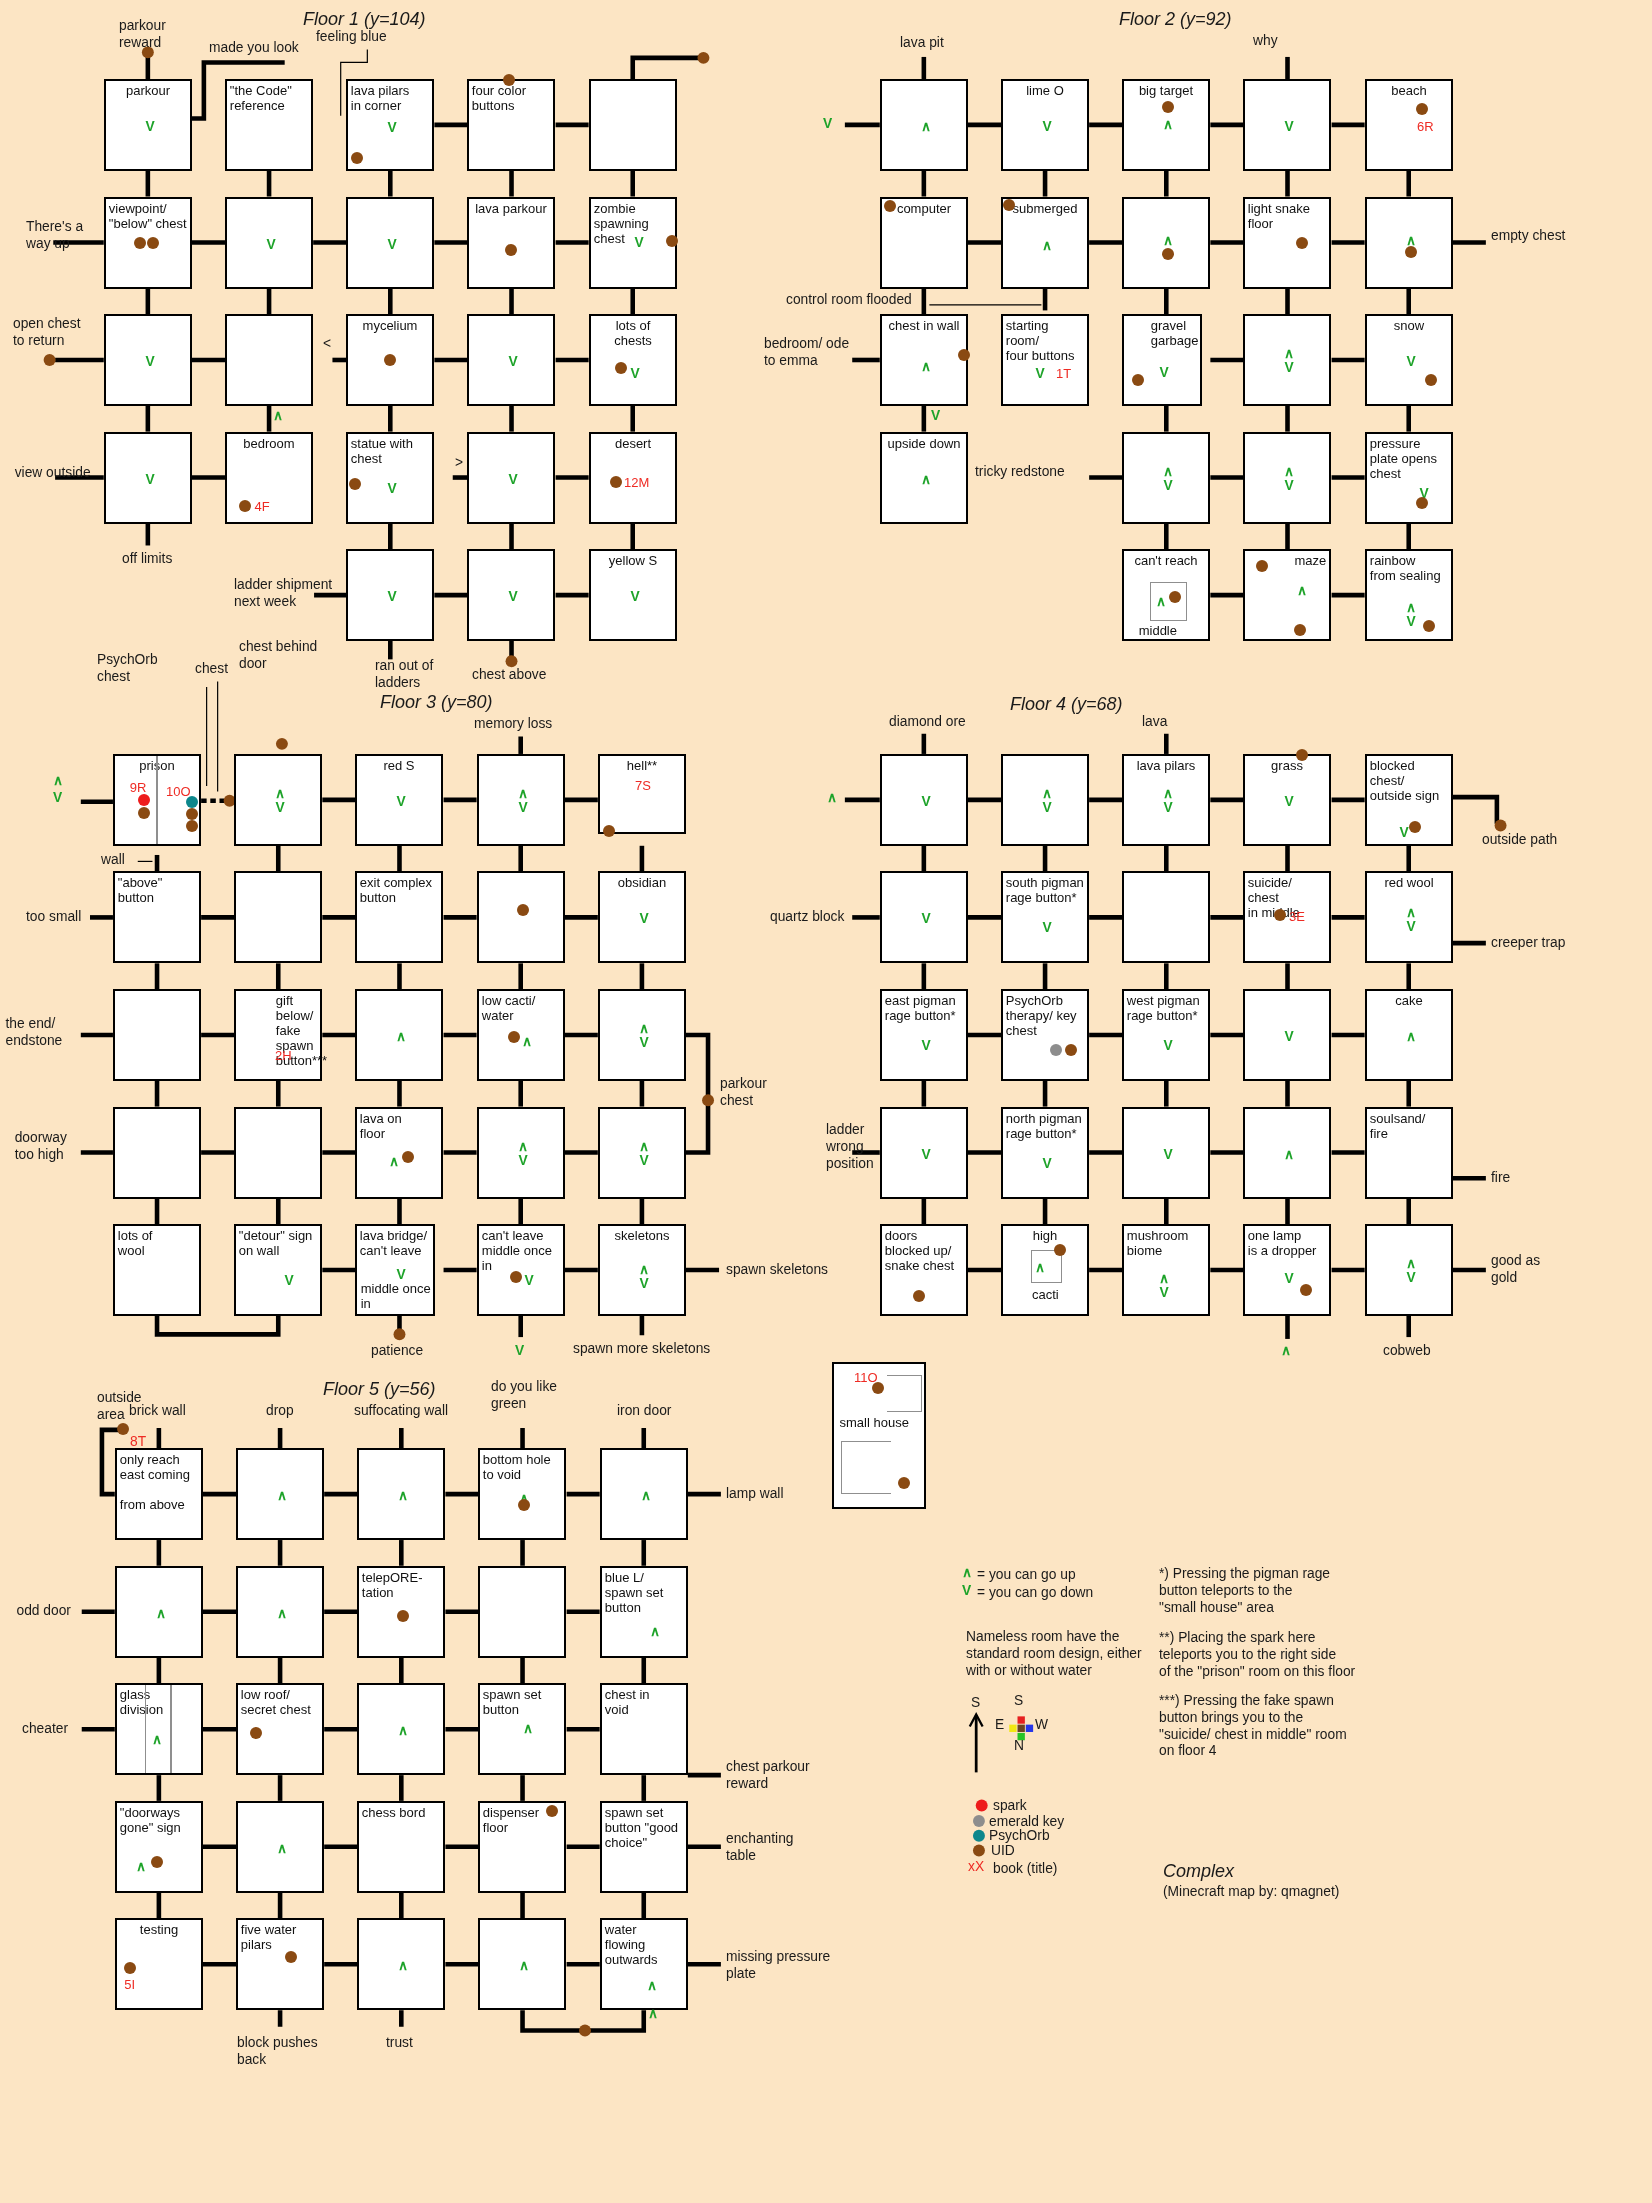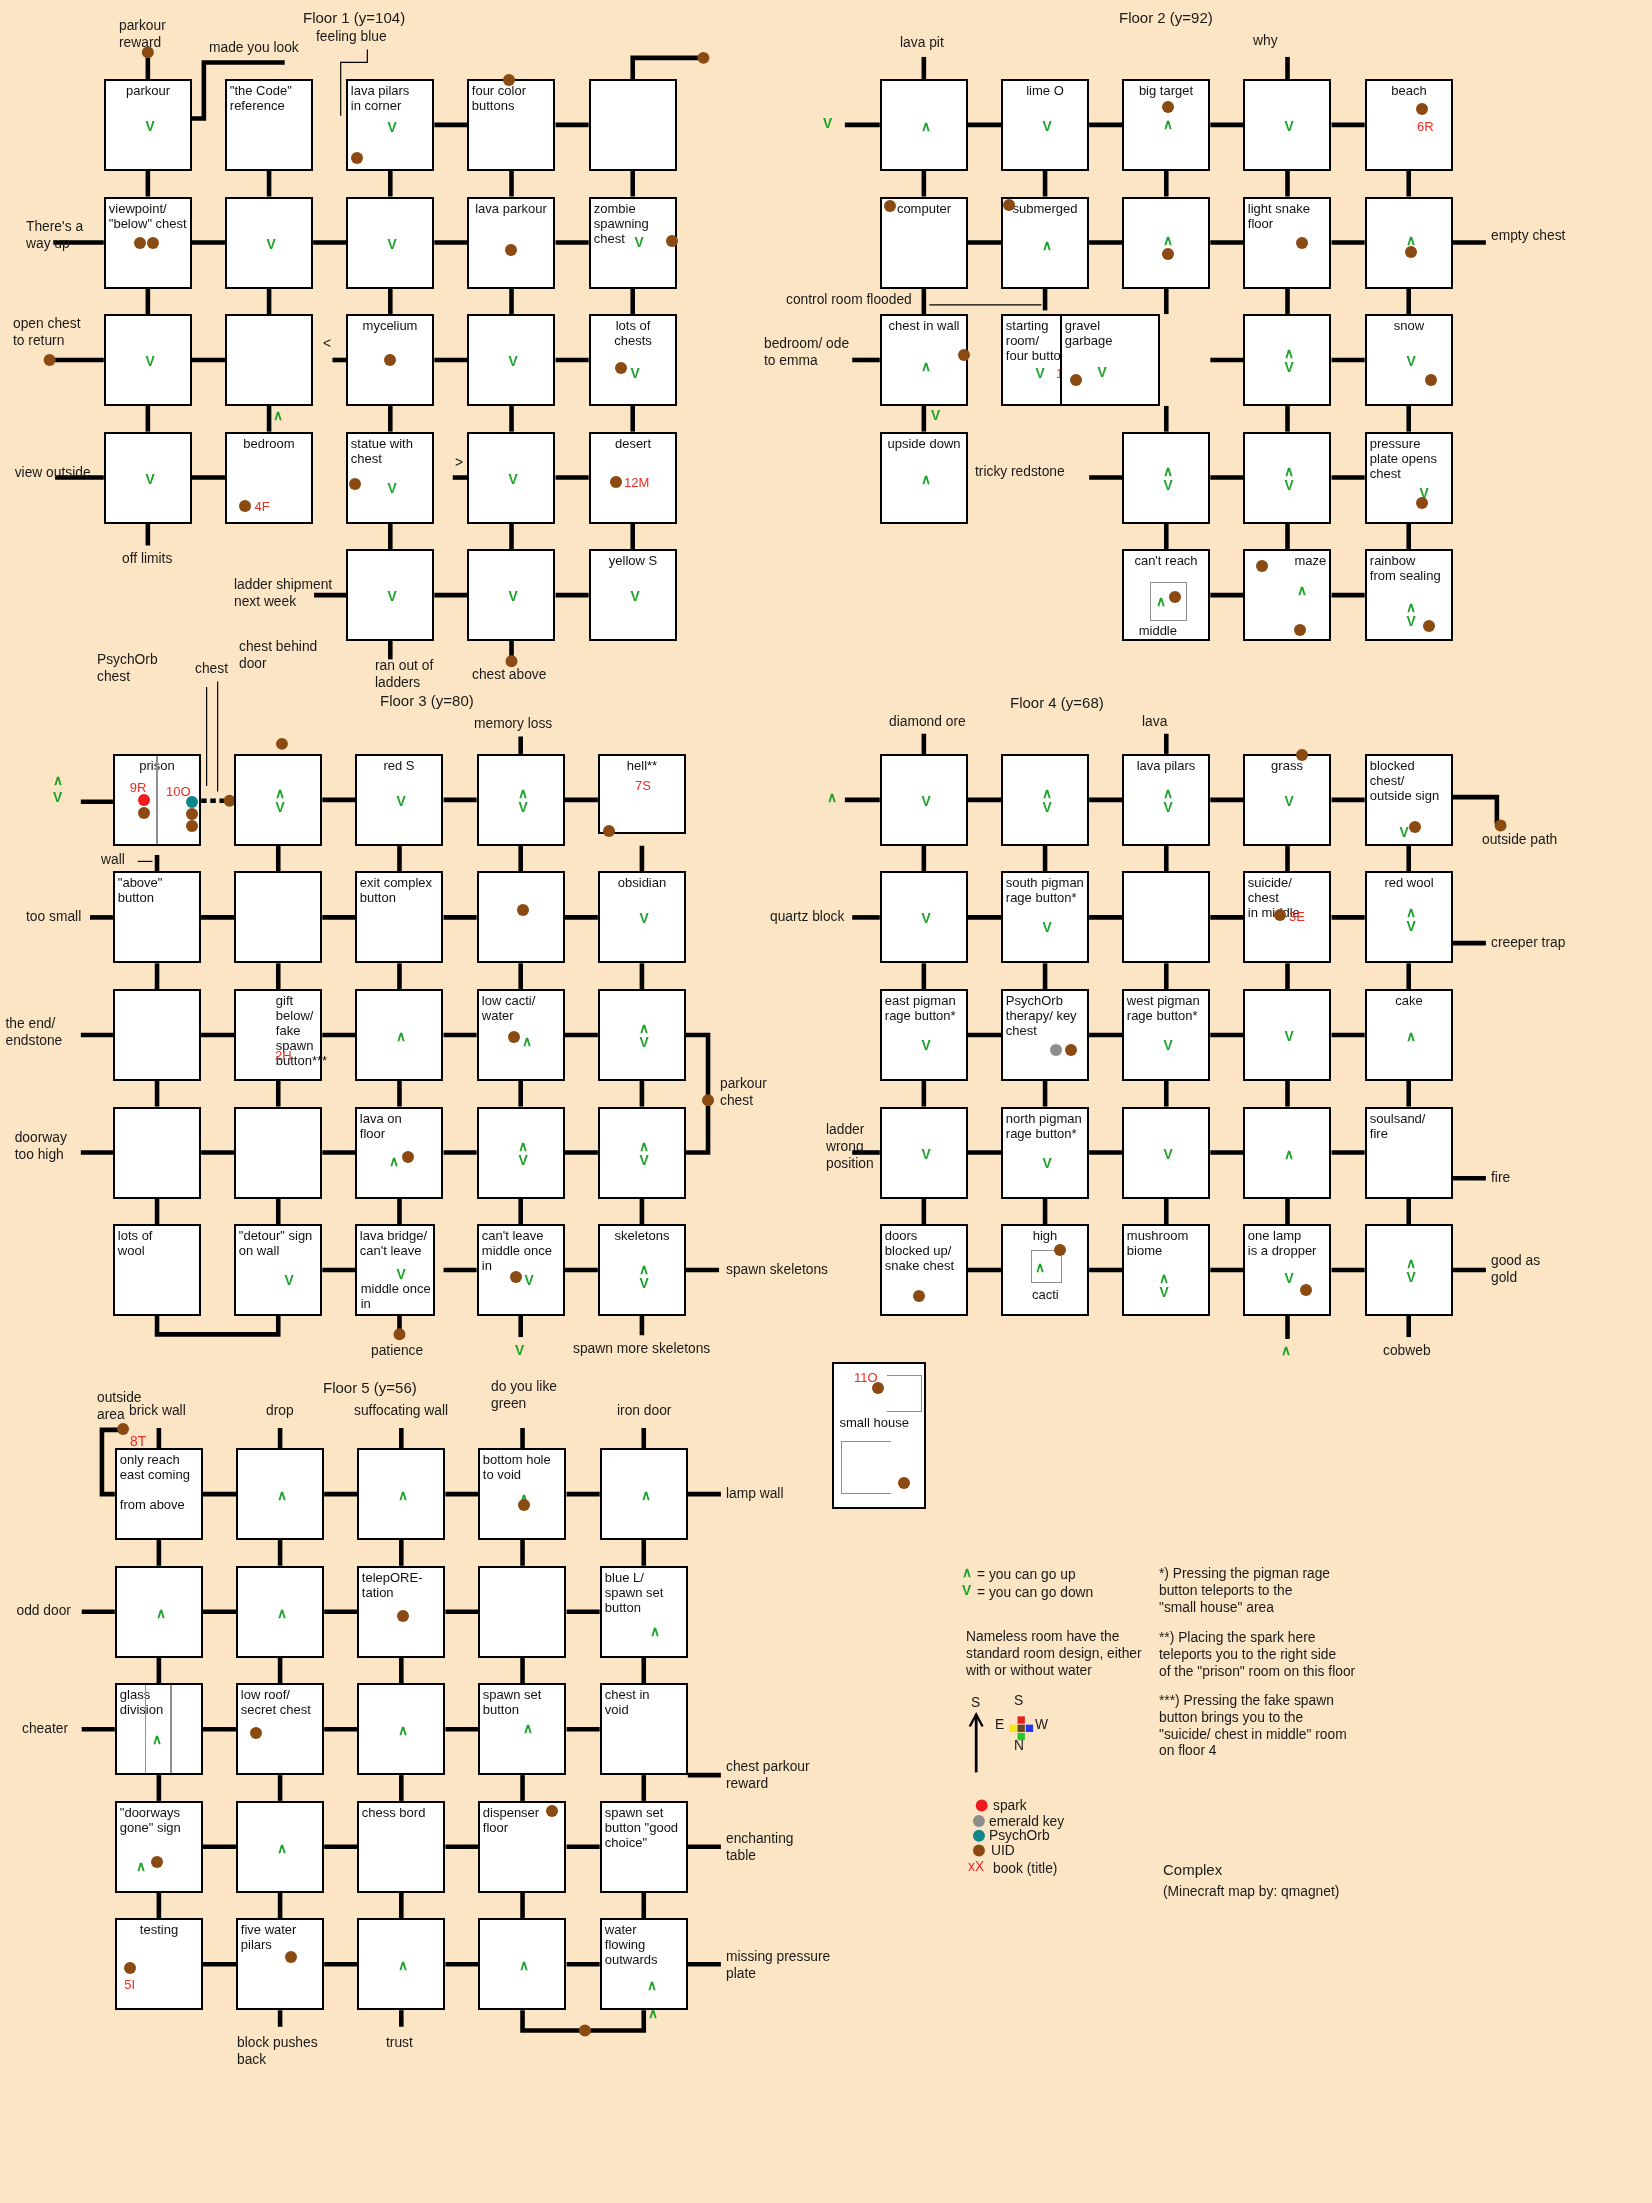--- a/index.html
+++ b/index.html
@@ -11,21 +11,21 @@
   .tc{text-align:center;} .tr{text-align:right;}
   .sym{position:absolute;color:#1ea32a;font-size:13.8px;line-height:1.0;text-align:center;
        transform:translateX(-50%);white-space:pre-line;font-weight:bold;}
   .dot{position:absolute;width:12px;height:12px;border-radius:50%;transform:translate(-50%,-50%);}
   .bk{position:absolute;color:#ee2b24;font-size:13px;white-space:nowrap;}
   .rlabel2{position:absolute;font-size:13px;line-height:1.16;white-space:pre-line;color:#111;}
   .sq{position:absolute;border:1.8px solid #8f8f8f;box-sizing:border-box;}
   .wallv{position:absolute;top:0;bottom:0;width:1.8px;background:#8f8f8f;}
   .hshape{position:absolute;box-sizing:border-box;}
   .lbl{position:absolute;font-size:13.8px;line-height:1.22;white-space:pre-line;color:#1a1a1a;}
-  .t{font-size:15px;}
+  .t{font-size:18px;font-style:italic;}
   .g{color:#1ea32a;font-weight:bold;}
   .r{color:#ee2b24;}
 </style>
 </head>
 <body>
 
 <div id="map">
     <svg width="1653" height="2204" id="overlay" viewBox="0 0 1800 2400">
       <polyline points="161,60 161,86" fill="none" stroke="#000000" stroke-width="5"></polyline>
       <polyline points="58,264 113,264" fill="none" stroke="#000000" stroke-width="5"></polyline>
@@ -431,21 +431,21 @@
       <div class="rlabel tc">chest in wall</div>
       <div class="sym" style="left: 44px; top: 44px;">∧</div>
       <div class="dot" style="left: 82px; top: 39px; background: rgb(138, 74, 18);"></div>
     </div>
     <div class="room" style="left: 1001px; top: 314px; width: 88px; height: 92px;">
       <div class="rlabel">starting room/
 four buttons</div>
       <div class="sym" style="left: 37px; top: 51px;">V</div>
       <div class="bk" style="left: 53px; top: 50px;">1T</div>
     </div>
-    <div class="room" style="left: 1060px; top: 314px; width: 100px; height: 92px;">
+    <div class="room" style="left: 1122px; top: 314px; width: 80px; height: 92px; padding-left: 24px;">
       <div class="rlabel">gravel
 garbage</div>
       <div class="sym" style="left: 40px; top: 50px;">V</div>
       <div class="dot" style="left: 13.8px; top: 64px; background: rgb(138, 74, 18);"></div>
     </div>
     <div class="room" style="left: 1243px; top: 314px; width: 88px; height: 92px;">
       <div class="sym" style="left: 44px; top: 31px;">∧
 V</div>
     </div>
     <div class="room" style="left: 1365px; top: 314px; width: 88px; height: 92px;">

